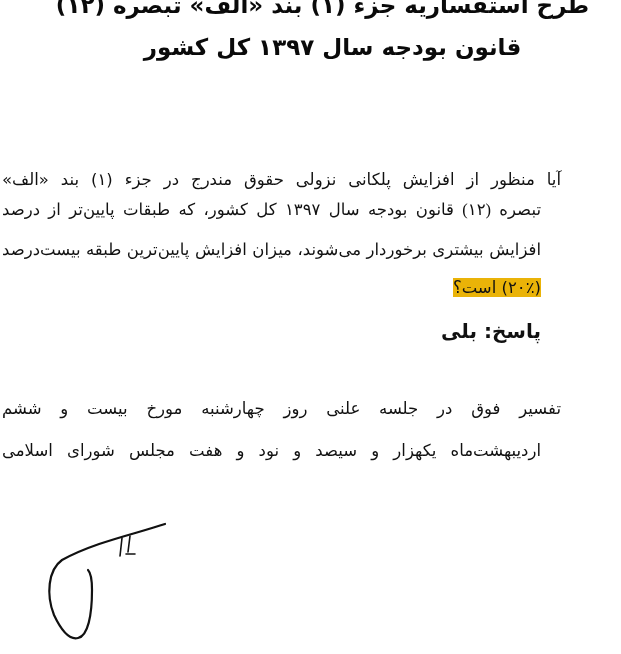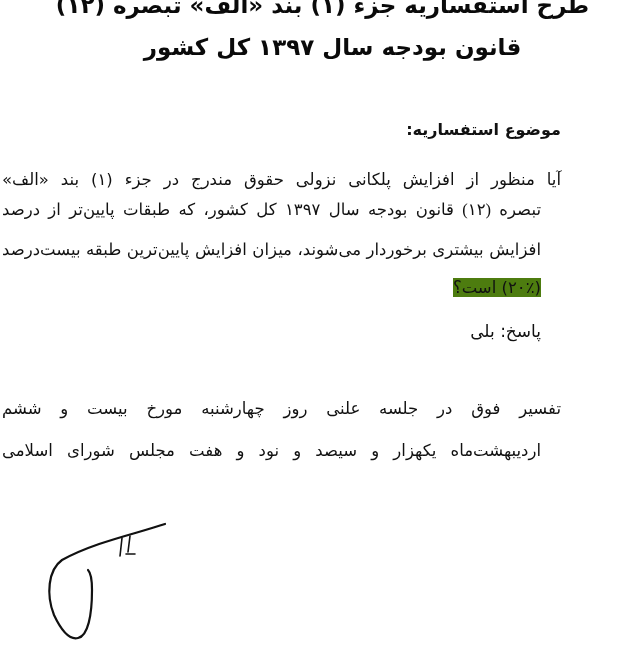--- a/index.html
+++ b/index.html
@@ -55,28 +55,28 @@
       right: 80px;
       text-align: justify;
       text-align-last: justify;
       font-family: Liberation Serif, serif;
     }
     .q1 { top: 157px; right: 60px; left: 2px; text-align: justify; text-align-last: justify; margin-top: 10px; }
     .q2 { top: 197px; }
     .q3 { top: 237px; }
     .q4 { top: 275px; }
     .hl {
-      background: #4d7c0f;
+      background: #eab308;
     }
     .answer {
       position: absolute;
       right: 80px;
       top: 318px;
-      font-size: 17px;
-      font-weight: normal;
+      font-size: 20px;
+      font-weight: bold;
       line-height: 26px;
       white-space: nowrap;
     }
     .s1 { top: 396px; right: 60px; left: 2px; text-align: justify; text-align-last: justify; }
     .s2 { top: 438px; left: 2px; right: 80px; text-align: justify; text-align-last: justify; }
     .s3 { top: 476px; }
     .signature {
       position: absolute;
       left: 40px;
       top: 520px;
@@ -95,21 +95,20 @@
     }
   </style>
 </head>
 <body>
 
 <div class="page">
 
   <div class="title-line t1">طرح استفساریه جزء (۱) بند «الف» تبصره (۱۲)</div>
   <div class="title-line t2">قانون بودجه سال ۱۳۹۷ کل کشور</div>
 
-  <div class="subject-label">موضوع استفساریه:</div>
 
   <div class="body-line q1">آیا منظور از افزایش پلکانی نزولی حقوق مندرج در جزء (۱) بند «الف»</div>
   <div class="body-line justified q2">تبصره (۱۲) قانون بودجه سال ۱۳۹۷ کل کشور، که طبقات پایین‌تر از درصد</div>
   <div class="body-line justified q3">افزایش بیشتری برخوردار می‌شوند، میزان افزایش پایین‌ترین طبقه بیست‌درصد</div>
   <div class="body-line q4"><span class="hl">(۲۰٪) است؟</span></div>
 
   <div class="answer">
     <span>پاسخ:</span>
     <span>بلی</span>
   </div>

